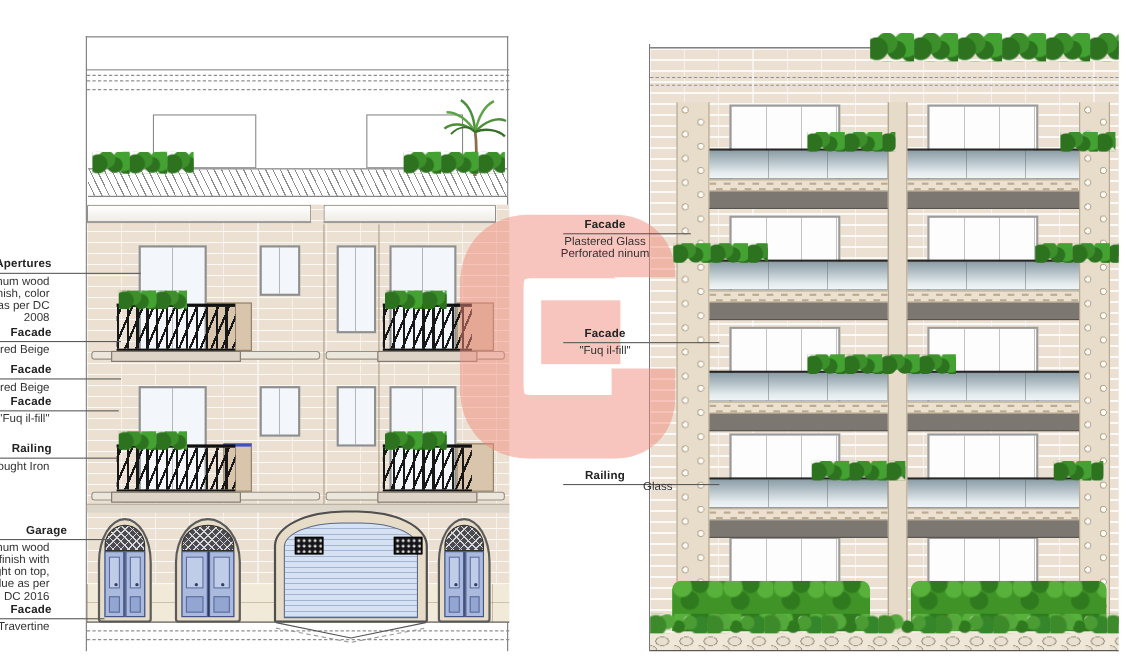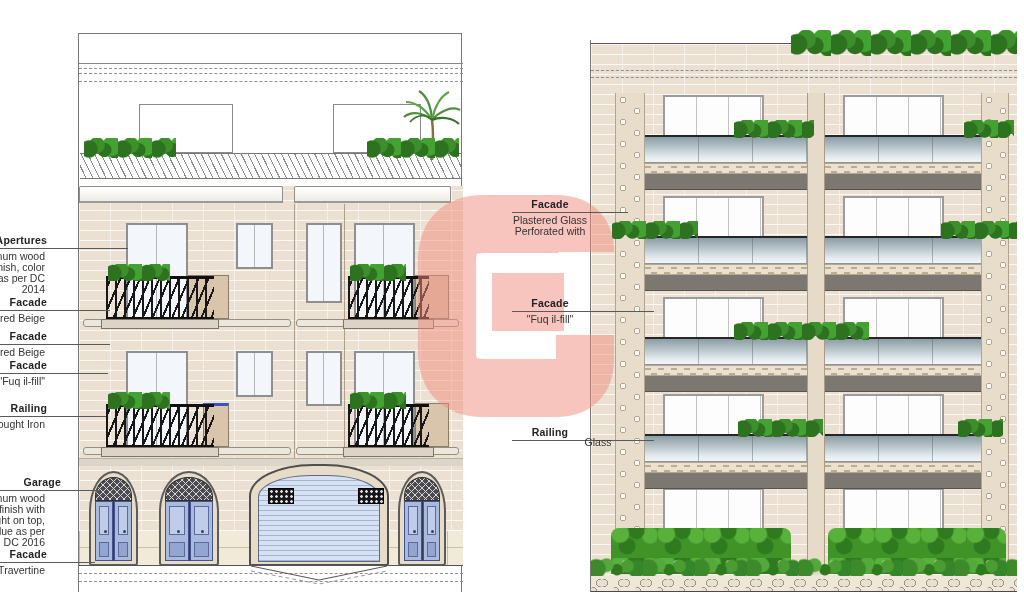--- a/index.html
+++ b/index.html
@@ -270,21 +270,21 @@
     <path d="M167 57 Q167 29 138 29 L66 29 Q29 29 29 66 L29 156 Q29 193 66 193 L138 193 Q167 193 167 164 L167 140" fill="none" stroke="rgba(242,140,125,0.5)" stroke-width="58"></path>
     <rect x="74" y="78" width="72" height="58" fill="rgba(242,140,125,0.5)"></rect>
   </svg>
 
   <div id="annotations">
       <div class="abs rule" style="left: 0px; top: 248px; width: 128px;"></div>
       <div class="abs lbl r-align" style="left: 47px; top: 234px;">Apertures</div>
       <div class="abs annline r-align" style="left: 45px; top: 251px;">ninum wood</div>
       <div class="abs annline r-align" style="left: 45px; top: 262px;">finish, color</div>
       <div class="abs annline r-align" style="left: 45px; top: 273px;">e as per DC</div>
-      <div class="abs annline r-align" style="left: 45px; top: 284px;">2014</div>
+      <div class="abs annline r-align" style="left: 45px; top: 284px;">2008</div>
       <div class="abs rule" style="left: 0px; top: 310px; width: 110px;"></div>
       <div class="abs lbl r-align" style="left: 47px; top: 296px;">Facade</div>
       <div class="abs annline r-align" style="left: 45px; top: 313px;">tered Beige</div>
       <div class="abs rule" style="left: 0px; top: 344px; width: 110px;"></div>
       <div class="abs lbl r-align" style="left: 47px; top: 330px;">Facade</div>
       <div class="abs annline r-align" style="left: 45px; top: 347px;">tered Beige</div>
       <div class="abs rule" style="left: 0px; top: 373px; width: 108px;"></div>
       <div class="abs lbl r-align" style="left: 47px; top: 359px;">Facade</div>
       <div class="abs annline r-align" style="left: 45px; top: 376px;">"Fuq il-fill"</div>
       <div class="abs rule" style="left: 0px; top: 416px; width: 106px;"></div>
@@ -296,21 +296,21 @@
       <div class="abs annline r-align" style="left: 45px; top: 504px;">e finish with</div>
       <div class="abs annline r-align" style="left: 45px; top: 515px;">light on top,</div>
       <div class="abs annline r-align" style="left: 45px; top: 526px;">Blue as per</div>
       <div class="abs annline r-align" style="left: 45px; top: 537px;">DC 2016</div>
       <div class="abs rule" style="left: 0px; top: 562px; width: 95px;"></div>
       <div class="abs lbl r-align" style="left: 47px; top: 548px;">Facade</div>
       <div class="abs annline r-align" style="left: 45px; top: 565px;">Travertine</div>
       <div class="abs rule" style="left: 512px; top: 212px; width: 116px;"></div>
       <div class="abs lbl c-align" style="left: 550px; top: 198px;">Facade</div>
       <div class="abs annline c-align" style="left: 550px; top: 215px;">Plastered Glass</div>
-      <div class="abs annline c-align" style="left: 550px; top: 226px;">Perforated with</div>
+      <div class="abs annline c-align" style="left: 550px; top: 226px;">Perforated ninum</div>
       <div class="abs rule" style="left: 512px; top: 311px; width: 142px;"></div>
       <div class="abs lbl c-align" style="left: 550px; top: 297px;">Facade</div>
       <div class="abs annline c-align" style="left: 550px; top: 314px;">"Fuq il-fill"</div>
       <div class="abs rule" style="left: 512px; top: 440px; width: 142px;"></div>
       <div class="abs lbl c-align" style="left: 550px; top: 426px;">Railing</div>
       <div class="abs annline c-align" style="left: 550px; top: 437px; margin-left: 48px;">Glass</div>
     </div>
 </div>
 
 </body></html>

